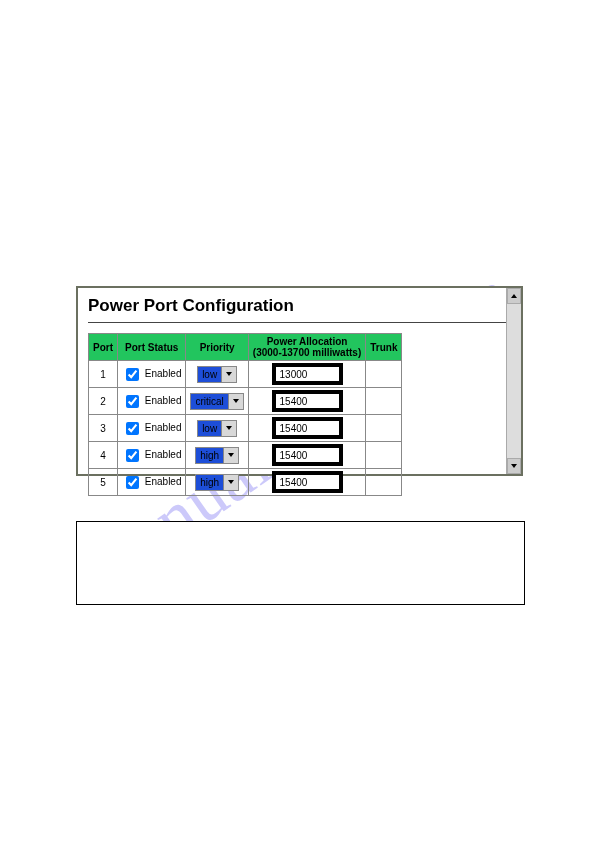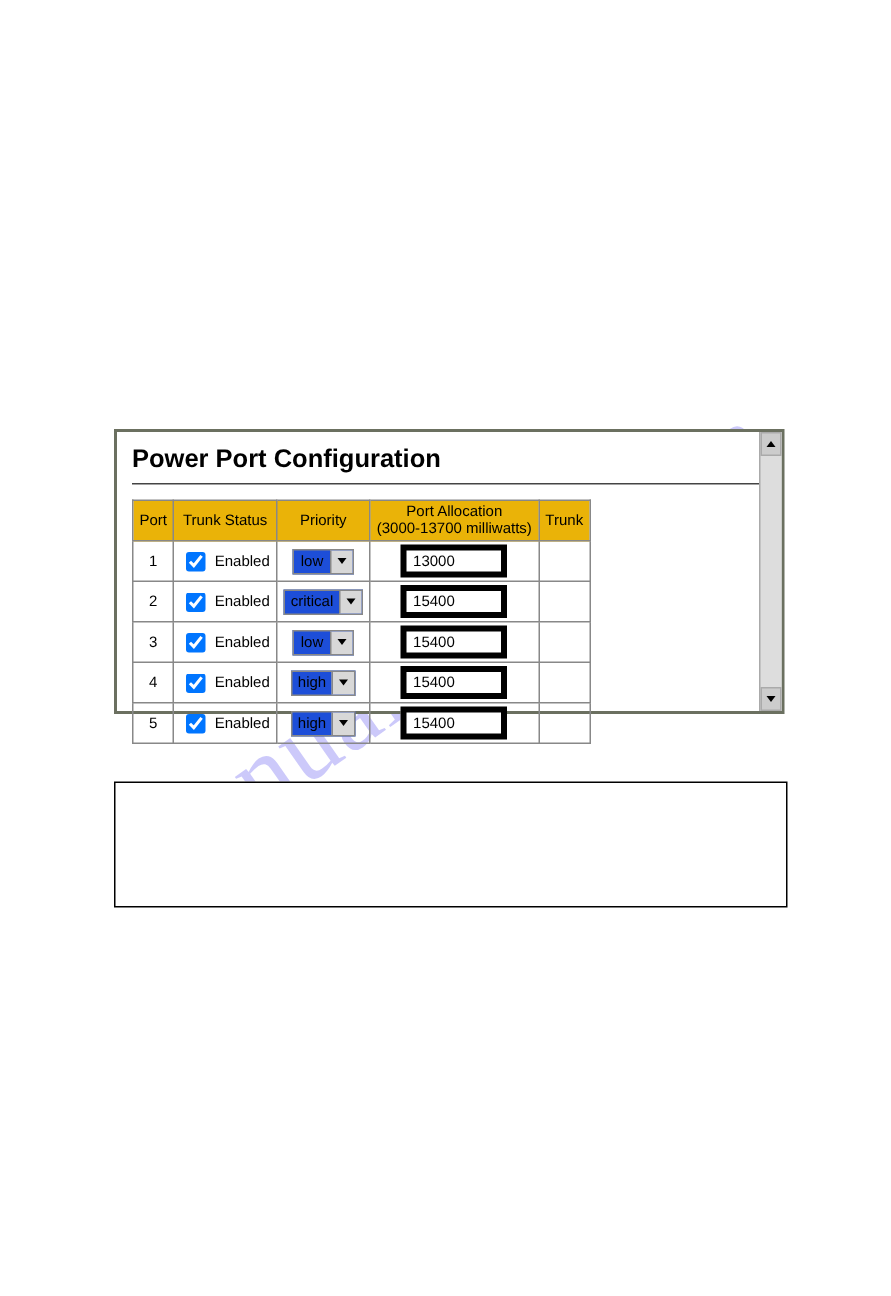--- a/index.html
+++ b/index.html
@@ -2,21 +2,21 @@
 <html><head>
 <meta charset="utf-8">
 <style>
 body{margin:0;background:#fff;font-family:Arial,Helvetica,sans-serif;font-size:11px;color:#000;width:594px;height:864px;position:relative;overflow:hidden}
 .watermark{position:absolute;left:50%;top:50%;transform:translate(-50%,-50%) rotate(-35deg);font-size:70px;color:rgba(110,100,240,.35);white-space:nowrap;pointer-events:none;font-family:Georgia,serif;letter-spacing:1px}
 .panel{position:absolute;left:76px;top:286px;width:447px;height:190px;border:2px solid #6b7060;background:#fff;box-sizing:border-box;padding:8px 4px 4px 10px}
 .title{font-size:17px;font-weight:bold;font-family:Arial,sans-serif}
 .rule{border:none;border-top:1px solid #444;margin:6px 0 10px 0}
 table{border-collapse:collapse}
 th,td{border:1px solid #888;font-size:10px;text-align:center;padding:2px 4px}
-th{background:#eab308;font-weight:normal}
+th{background:#22c55e;font-weight:bold}
 th.multi{line-height:1.1}
 .chkcell{white-space:nowrap;text-align:left;padding-left:4px}
 .chk{vertical-align:middle}
 .select-wrap{display:inline-flex;border:1px solid #888;height:15px;background:#1d4ed8;vertical-align:middle}
 .select-label{padding:0 4px;font-size:10px;line-height:15px}
 .select-btn{width:14px;background:#d8d8d8;border-left:1px solid #888;display:flex;align-items:center;justify-content:center}
 .tri{width:0;height:0;border-left:3px solid transparent;border-right:3px solid transparent;border-top:4px solid #000}
 .txt{width:55px;height:14px;border:4px solid #000000;font-size:10px;padding:0 4px}
 .scroll{position:absolute;right:0;top:0;bottom:0;width:14px;background:#ddd;border-left:1px solid #aaa}
 .scroll .cap{height:14px;background:#ccc;border:1px solid #aaa;display:flex;align-items:center;justify-content:center}
@@ -40,24 +40,24 @@
       </div>
   </div>
 
   <div class="title">Power Port Configuration</div>
   <hr class="rule">
 
   <table>
     <thead>
       <tr>
         <th>Port</th>
-        <th>Trunk Status</th>
+        <th>Port Status</th>
         <th>Priority</th>
         <th class="multi">
-          <span>Port Allocation</span><br>
+          <span>Power Allocation</span><br>
           <span>(3000-13700 milliwatts)</span>
         </th>
         <th>Trunk</th>
       </tr>
     </thead>
     <tbody id="tbody">
         <tr>
           <td>1</td>
           <td class="chkcell"><input type="checkbox" class="chk" checked="" style=""> <span>Enabled</span></td>
           <td><span class="select-wrap">

